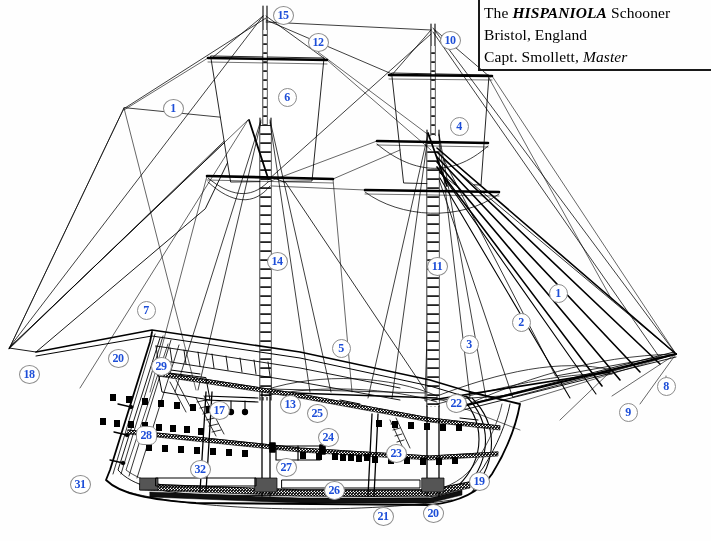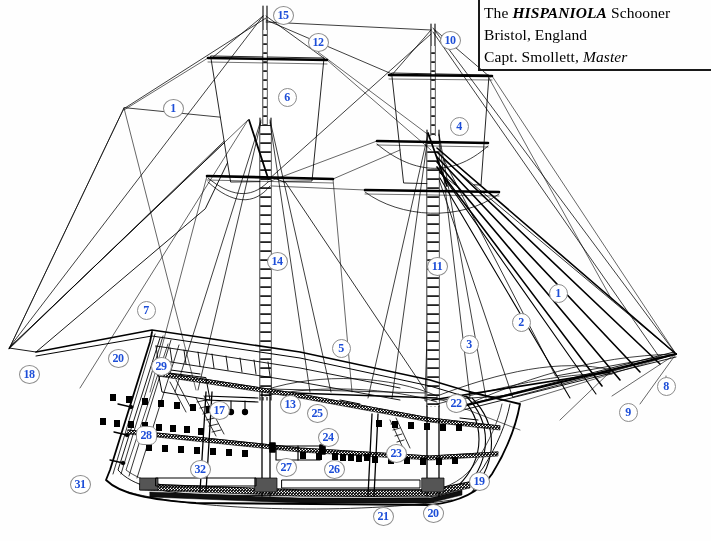--- a/index.html
+++ b/index.html
@@ -480,21 +480,21 @@
       <div class="callout wide" style="left: 173px; top: 108px;">1</div>
       <div class="callout wide" style="left: 219px; top: 410px;">17</div>
       <div class="callout wide" style="left: 29px; top: 374px;">18</div>
       <div class="callout wide" style="left: 479px; top: 481px;">19</div>
       <div class="callout wide" style="left: 433px; top: 513px;">20</div>
       <div class="callout wide" style="left: 383px; top: 516px;">21</div>
       <div class="callout wide" style="left: 456px; top: 403px;">22</div>
       <div class="callout wide" style="left: 396px; top: 453px;">23</div>
       <div class="callout wide" style="left: 328px; top: 437px;">24</div>
       <div class="callout wide" style="left: 317px; top: 413px;">25</div>
-      <div class="callout wide" style="left: 334px; top: 469px;">26</div>
+      <div class="callout wide" style="left: 334px; top: 490px;">26</div>
       <div class="callout wide" style="left: 286px; top: 467px;">27</div>
       <div class="callout wide" style="left: 146px; top: 435px; border-radius: 7px;">28</div>
       <div class="callout wide" style="left: 161px; top: 366px;">29</div>
       <div class="callout wide" style="left: 118px; top: 358px;">20</div>
       <div class="callout wide" style="left: 80px; top: 484px;">31</div>
       <div class="callout wide" style="left: 200px; top: 469px;">32</div>
     </div>
 
 </div>
 

